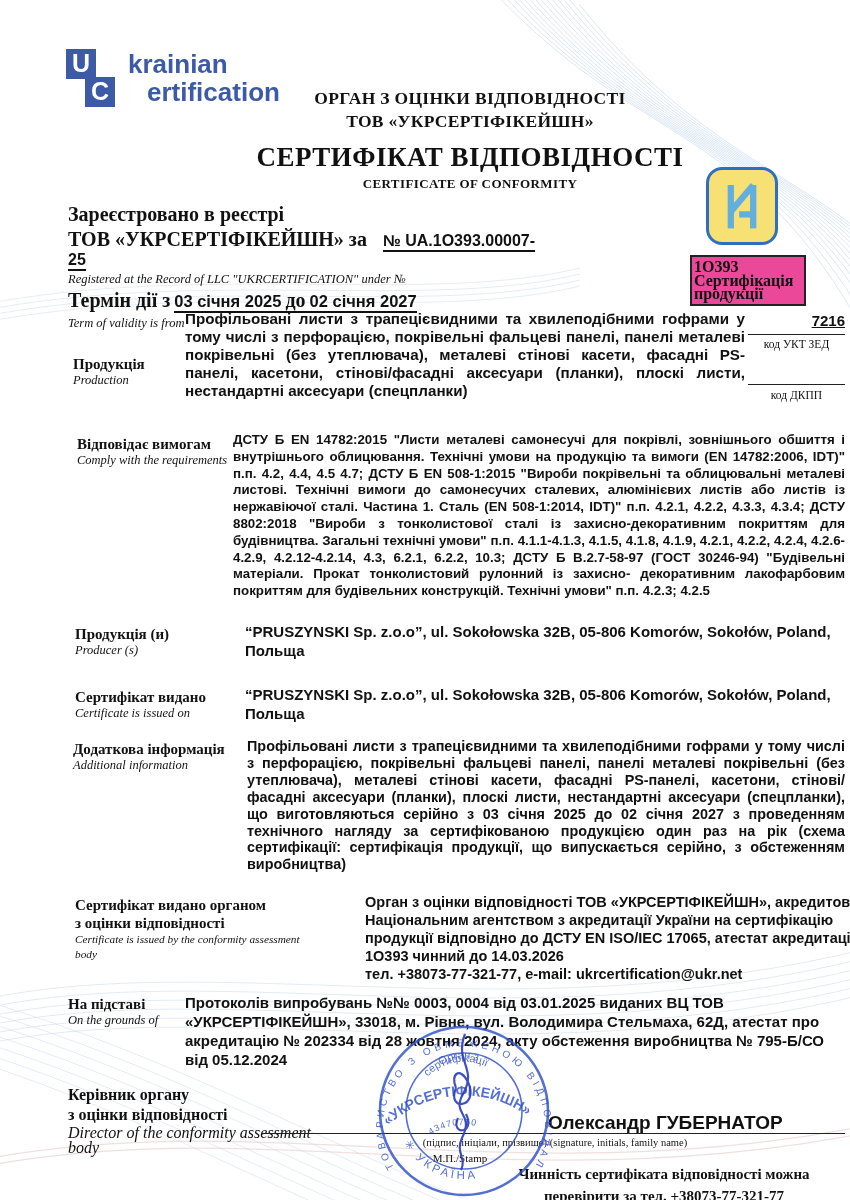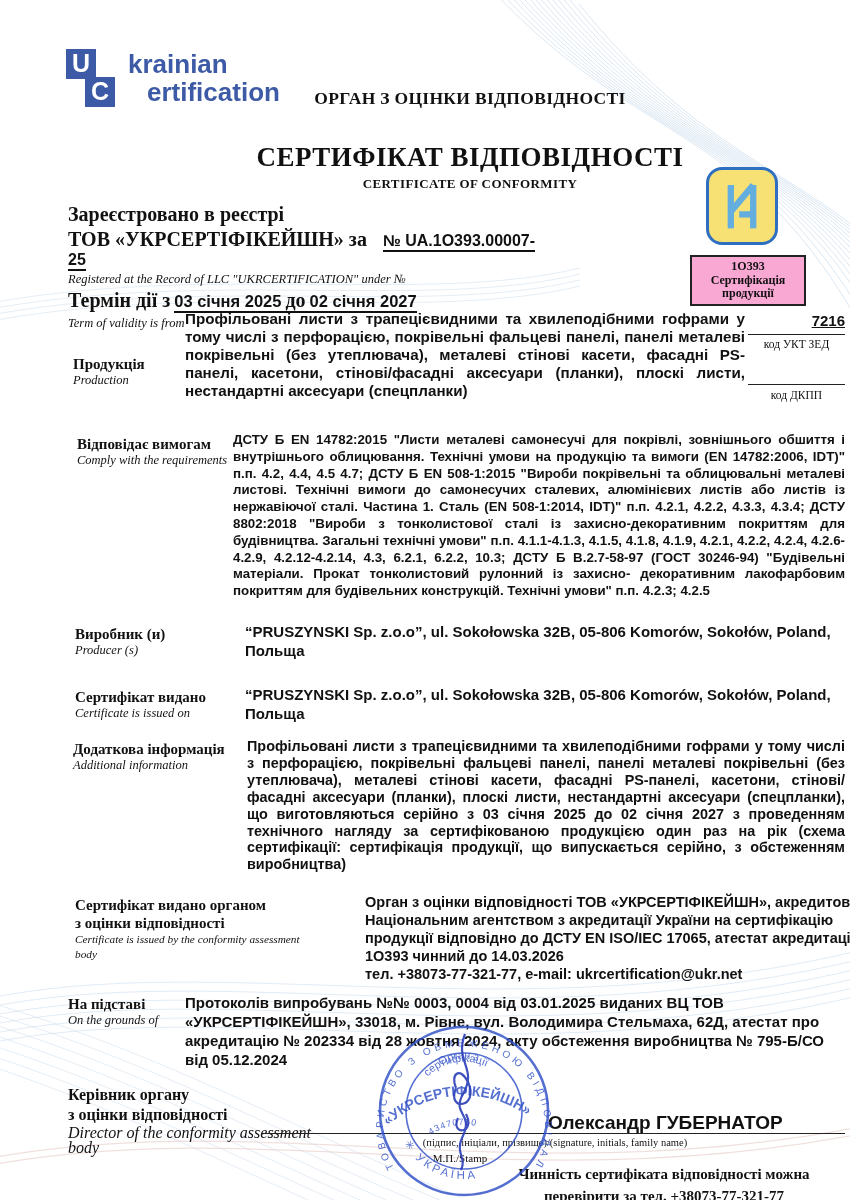--- a/index.html
+++ b/index.html
@@ -20,22 +20,22 @@
   .h-title-en{font-size:13px;letter-spacing:.4px;}
   
   .reg-bold{font-weight:700;font-size:20px;}
   .reg-num{font-family:"Liberation Sans",sans-serif;font-weight:700;font-size:16px;border-bottom:2px solid #111;padding-bottom:1px;}
   .reg-en{font-style:italic;font-size:12.5px;}
   .u-dates{border-bottom:2px solid #111;padding-bottom:1px;}
   .d-sans{font-family:"Liberation Sans",sans-serif;font-weight:700;font-size:16.5px;}
   
   .naau{width:72px;height:78px;border:3px solid #2f6fc1;border-radius:16px;background:#f7e175;
         display:flex;align-items:center;justify-content:center;box-sizing:border-box;}
-  .code-box{border:2px solid #222;background:#f9a8d4;text-align:center;font-weight:700;
-            font-size:12px;line-height:13.5px;padding:3px 2px;box-sizing:border-box;}
+  .code-box{border:2px solid #222;background:#ec4899;text-align:left;font-weight:700;
+            font-size:16px;line-height:13.5px;padding:3px 2px;box-sizing:border-box;}
   
   .lbl-ua{font-weight:700;font-size:15px;line-height:18px;}
   .lbl-en{font-style:italic;font-size:12.5px;line-height:15px;}
   
   .body-sans{font-family:"Liberation Sans",sans-serif;font-weight:700;text-align:justify;}
   .pre{white-space:pre-line;margin-left:48px;}
   .code-line{border-top:1.6px solid #222;height:0;}
   .code-num{font-family:"Liberation Sans",sans-serif;font-weight:700;font-size:15px;text-align:right;text-decoration:underline;}
   .code-cap{font-size:11.5px;text-align:center;}
   .sig-line{border-top:1.6px solid #222;height:0;}
@@ -110,20 +110,21 @@
     </div>
     <div class="logo-row" style="margin-left:19px;margin-top:-3px;">
       <div class="logo-box">
           <span>C</span>
         </div>
       <span class="logo-word">ertification</span>
     </div>
   </div>
 
   <div class="abs hdr h-org" style="top:88px;z-index:1;">ОРГАН З ОЦІНКИ ВІДПОВІДНОСТІ</div>
+  <div class="abs hdr h-org" style="top:111px;z-index:1;">ТОВ «УКРСЕРТІФІКЕЙШН»</div>
   <div class="abs hdr h-title" style="top:142px;z-index:1;">СЕРТИФІКАТ ВІДПОВІДНОСТІ</div>
   <div class="abs hdr h-title-en" style="top:176px;z-index:1;">CERTIFICATE OF CONFORMITY</div>
 
   <div class="abs" style="left:68px;top:203px;width:480px;z-index:1;">
     <div class="reg-bold">Зареєстровано в реєстрі</div>
     <div style="margin-top:2px;">
       <span class="reg-bold">ТОВ «УКРСЕРТІФІКЕЙШН» за</span>
       <span style="display:inline-block;width:8px;"></span>
       <span class="reg-num">№ UA.1О393.00007-25</span>
     </div>
@@ -164,21 +165,21 @@
   <div class="abs code-line" style="left:748px;top:384px;width:97px;z-index:1;"></div>
   <div class="abs code-cap" style="left:748px;top:389px;width:97px;z-index:1;">код ДКПП</div>
 
   <div class="abs" style="left:77px;top:435px;width:160px;z-index:1;">
     <div class="lbl-ua">Відповідає вимогам</div>
     <div class="lbl-en">Comply with the requirements</div>
   </div>
   <div class="abs body-sans" style="left:233px;top:432px;width:612px;font-size:13.3px;line-height:16.8px;z-index:1;">ДСТУ Б EN 14782:2015 "Листи металеві самонесучі для покрівлі, зовнішнього обшиття і внутрішнього облицювання. Технічні умови на продукцію та вимоги (EN 14782:2006, IDT)" п.п. 4.2, 4.4, 4.5 4.7; ДСТУ Б EN 508-1:2015 "Вироби покрівельні та облицювальні металеві листові. Технічні вимоги до самонесучих сталевих, алюмінієвих листів або листів із нержавіючої сталі. Частина 1. Сталь (EN 508-1:2014, IDT)" п.п. 4.2.1, 4.2.2, 4.3.3, 4.3.4; ДСТУ 8802:2018 "Вироби з тонколистової сталі із захисно-декоративним покриттям для будівництва. Загальні технічні умови" п.п. 4.1.1-4.1.3, 4.1.5, 4.1.8,  4.1.9, 4.2.1, 4.2.2, 4.2.4, 4.2.6-4.2.9, 4.2.12-4.2.14, 4.3, 6.2.1, 6.2.2, 10.3;  ДСТУ Б В.2.7-58-97 (ГОСТ 30246-94) "Будівельні матеріали. Прокат тонколистовий рулонний із захисно- декоративним лакофарбовим покриттям для будівельних конструкцій. Технічні умови" п.п. 4.2.3; 4.2.5</div>
 
   <div class="abs" style="left:75px;top:625px;width:160px;z-index:1;">
-    <div class="lbl-ua">Виробник (и)</div>
+    <div class="lbl-ua">Продукція (и)</div>
     <div class="lbl-en">Producer (s)</div>
   </div>
   <div class="abs body-sans" style="left:245px;top:622px;width:600px;font-size:15px;line-height:19px;text-align:left;z-index:1;">“PRUSZYNSKI Sp. z.o.o”, ul. Sokołowska 32B, 05-806 Komorów, Sokołów, Poland, Польща</div>
 
   <div class="abs" style="left:75px;top:688px;width:170px;z-index:1;">
     <div class="lbl-ua">Сертифікат видано</div>
     <div class="lbl-en">Certificate is issued on</div>
   </div>
   <div class="abs body-sans" style="left:245px;top:685px;width:600px;font-size:15px;line-height:19px;text-align:left;z-index:1;">“PRUSZYNSKI Sp. z.o.o”, ul. Sokołowska 32B, 05-806 Komorów, Sokołów, Poland, Польща</div>
 

